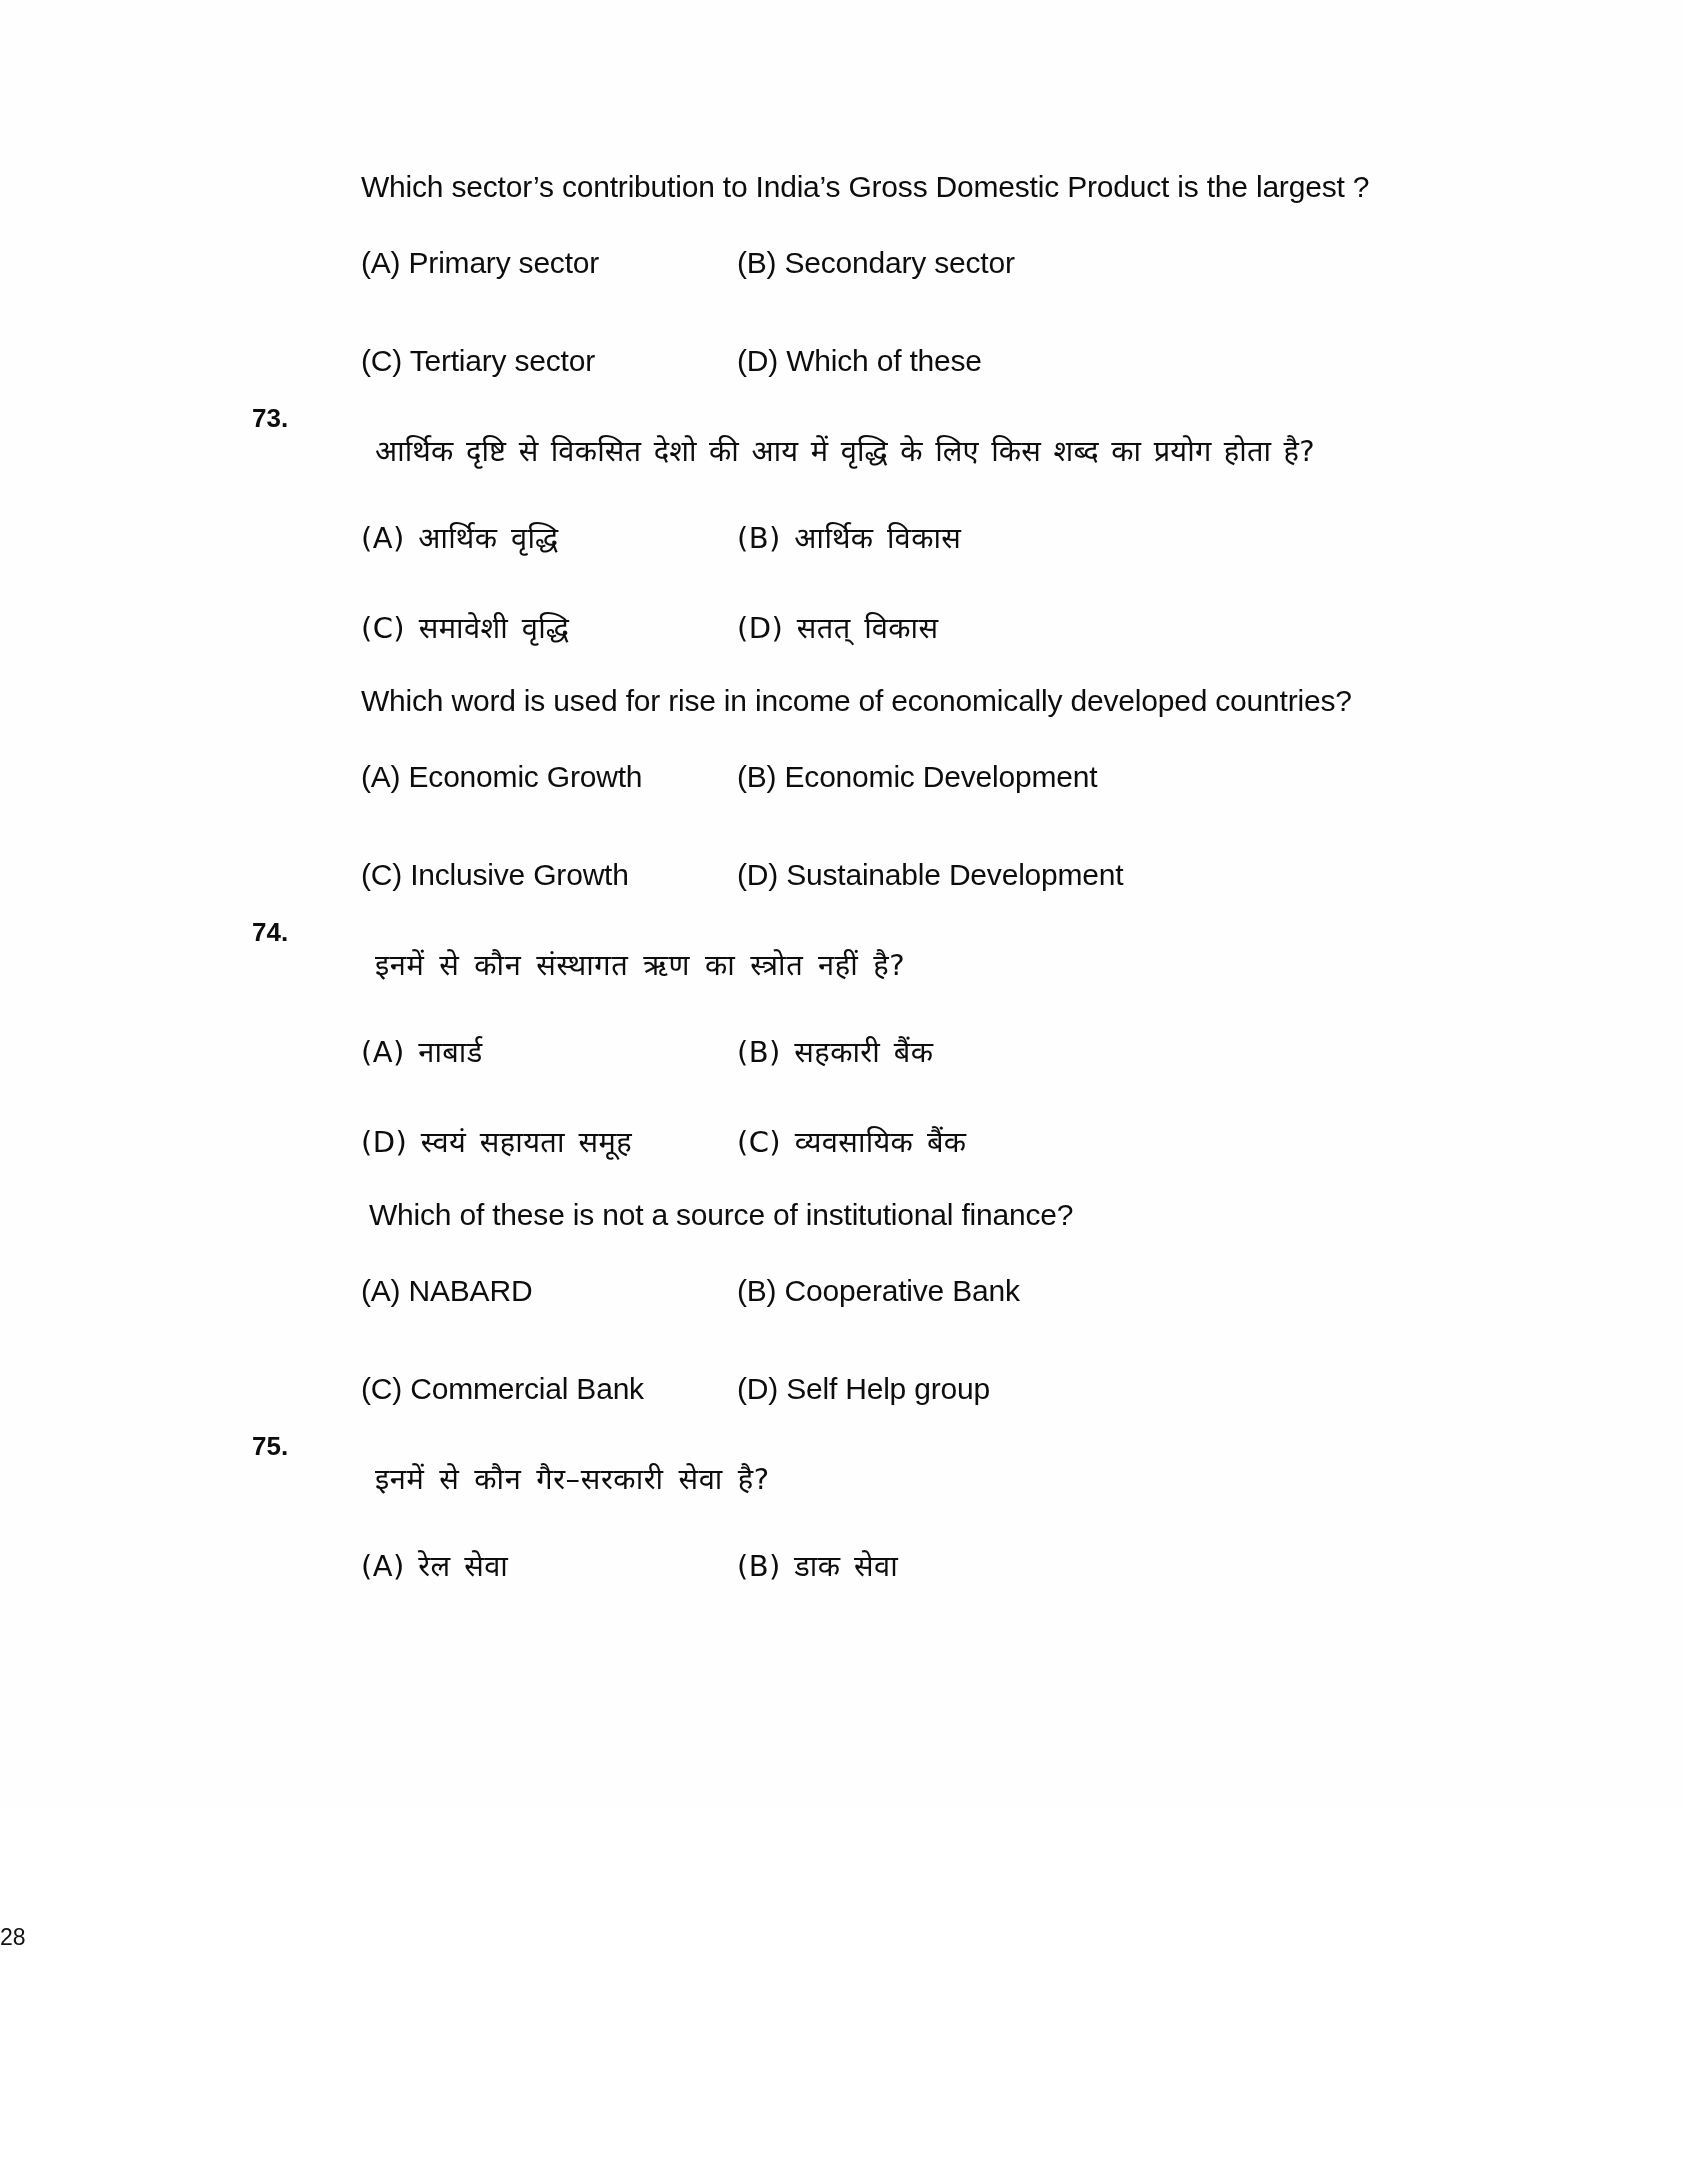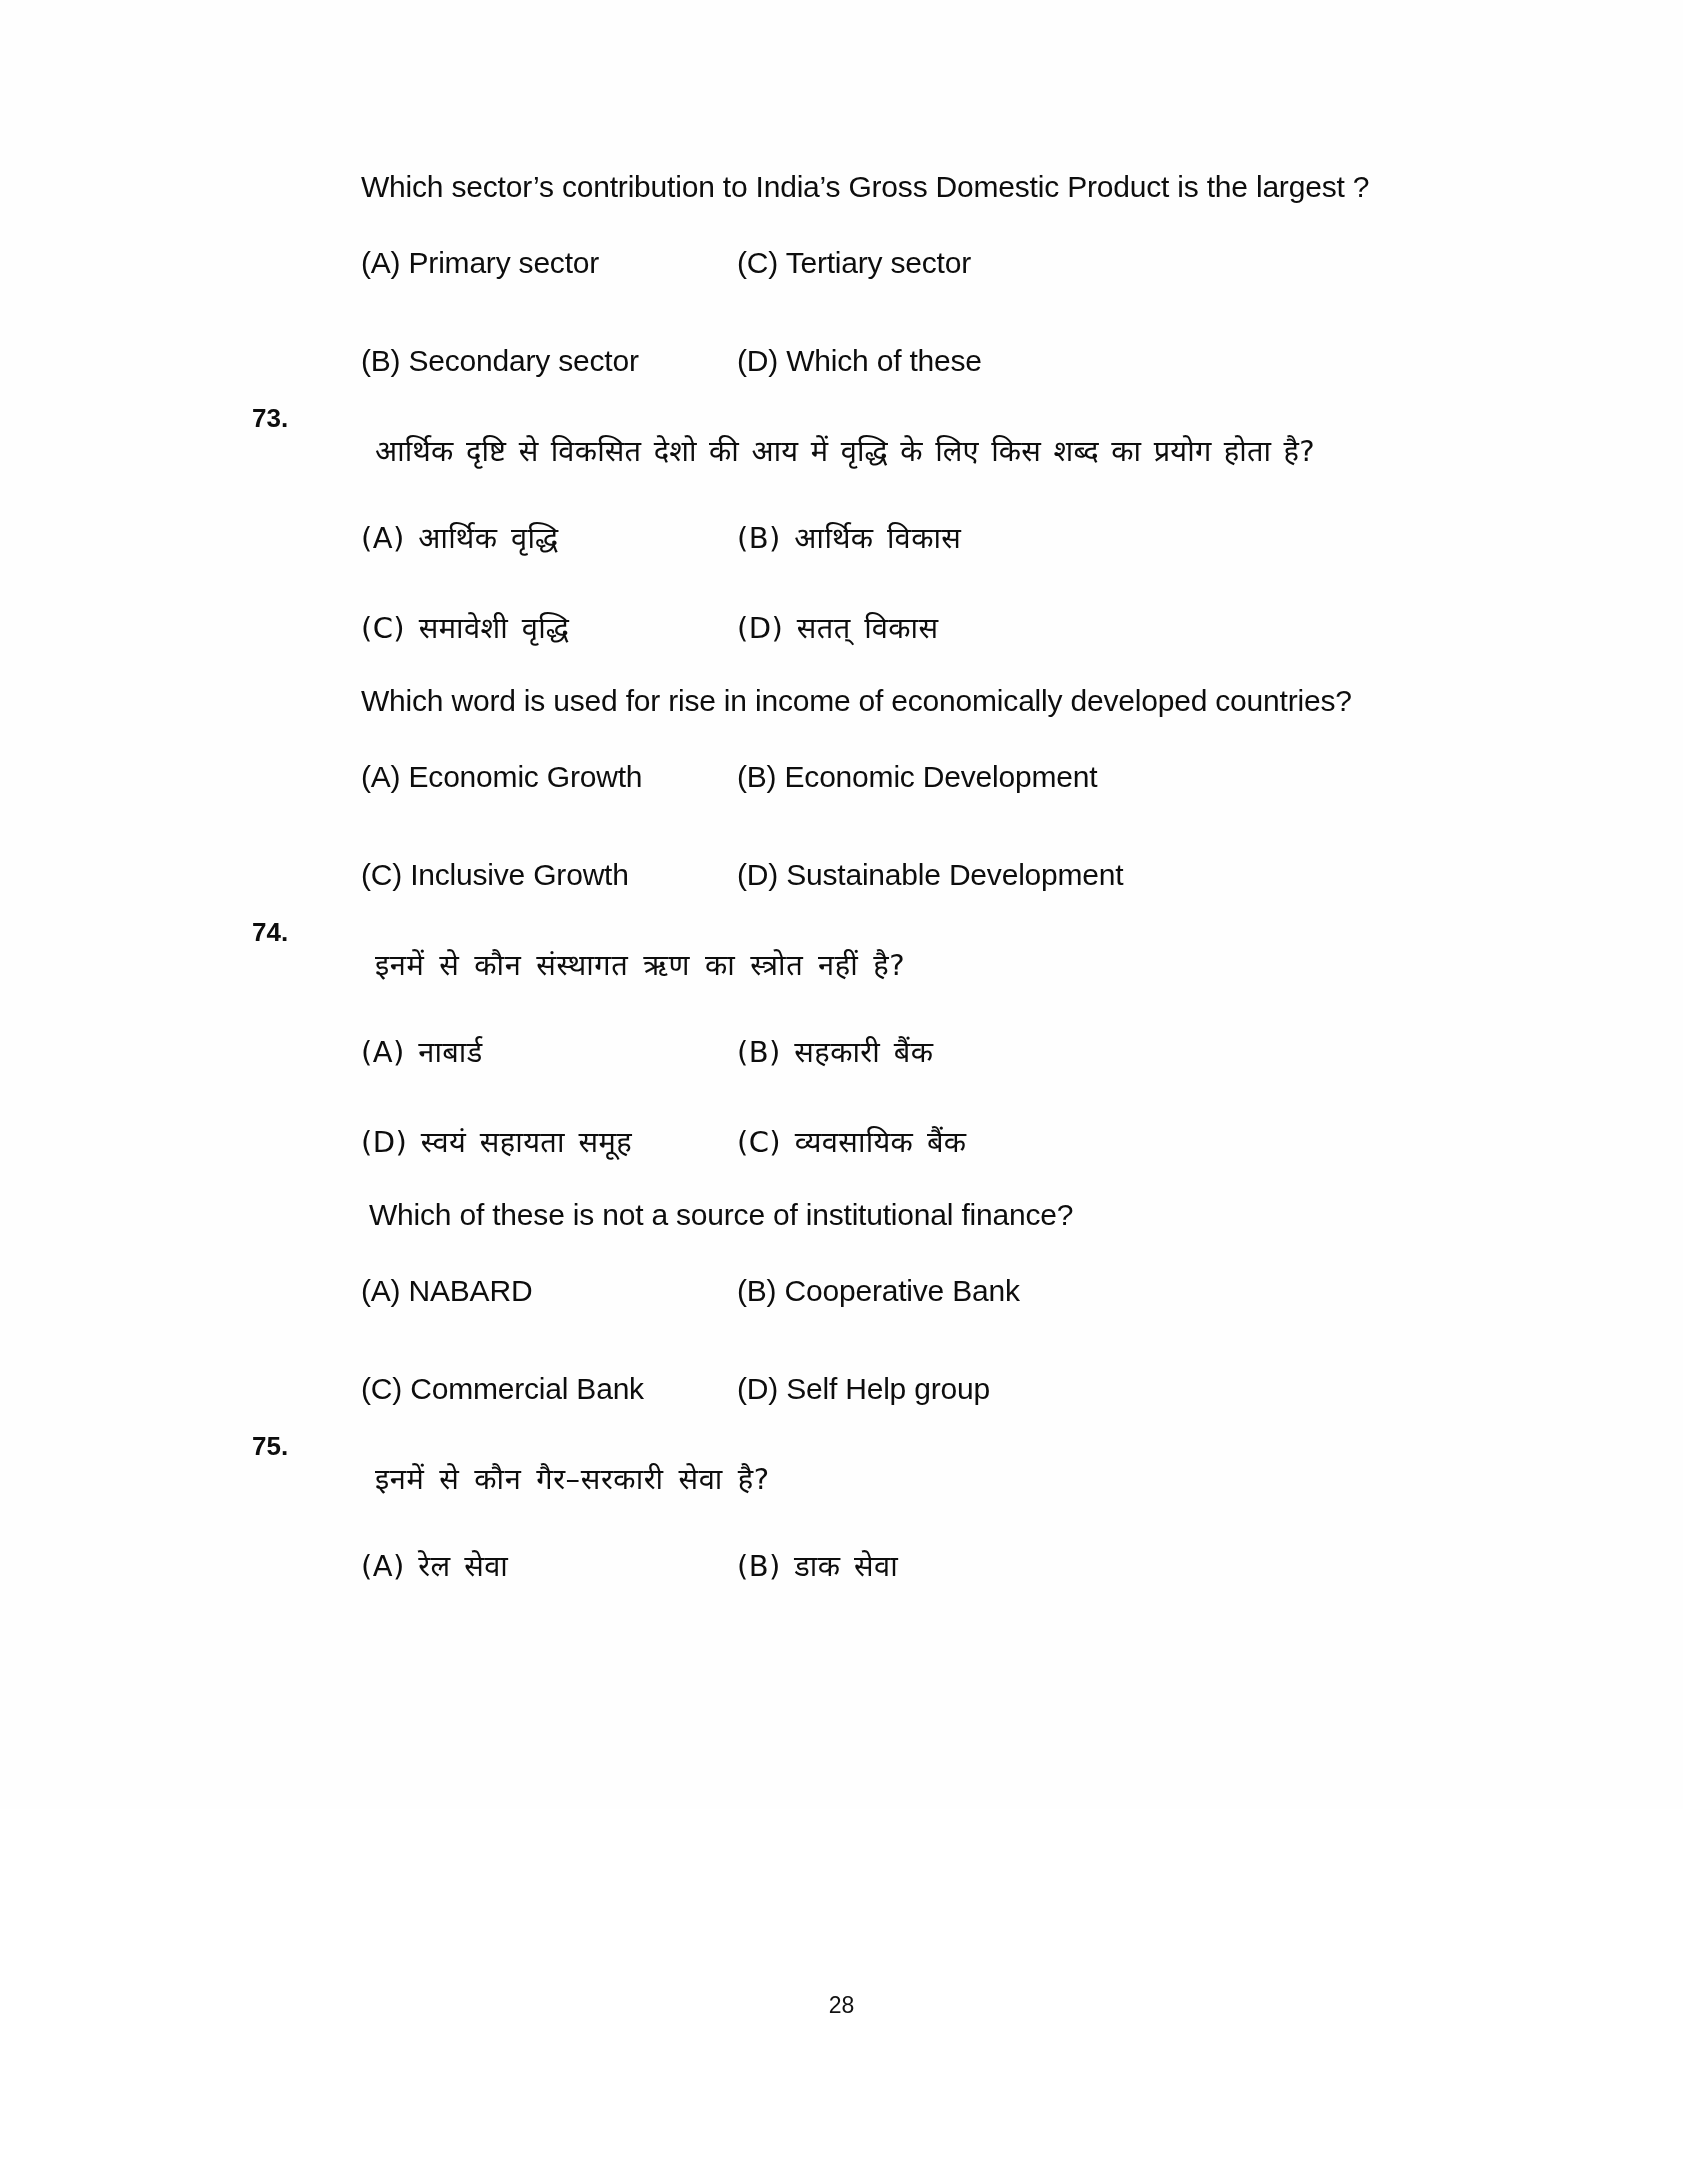--- a/index.html
+++ b/index.html
@@ -101,43 +101,43 @@
     line-height: 70px;
     font-family: "DejaVu Sans", sans-serif;
     letter-spacing: 0.4px;
     word-spacing: 4px;
     white-space: nowrap;
   }
 
   .page-number {
     position: absolute;
     left: 0;
-    top: 1992px;
+    top: 1924px;
     width: 1683px;
-    text-align: center;
+    text-align: left;
     font-size: 23px;
     font-family: "Liberation Sans", sans-serif;
     color: #111;
   }
 </style>
 </head>
 <body>
 
 <div class="page">
   <div class="content">
 
     <div class="q-block">
       <div class="q-row">
         <div class="q-num"></div>
         <div class="q-body">
           <p class="para-en">Which sector’s contribution to India’s Gross Domestic Product is the largest ?</p>
           <div class="opts">
             <div class="opt-en">(A) Primary sector</div>
+            <div class="opt-en">(B) Secondary sector</div>
             <div class="opt-en">(C) Tertiary sector</div>
-            <div class="opt-en">(B) Secondary sector</div>
             <div class="opt-en">(D) Which of these</div>
           </div>
         </div>
       </div>
     </div>
 
     <div class="q-block">
       <div class="q-row">
         <div class="q-num">73.</div>
         <div class="q-body">

